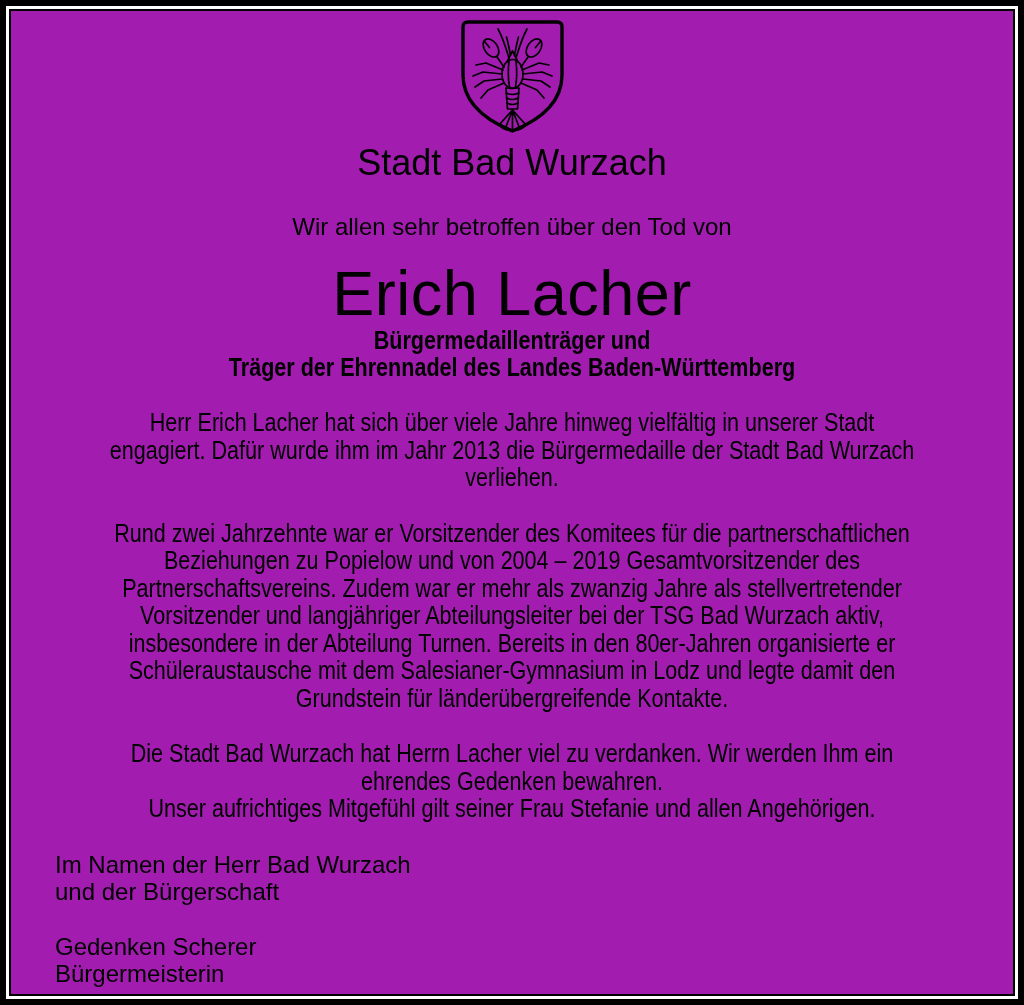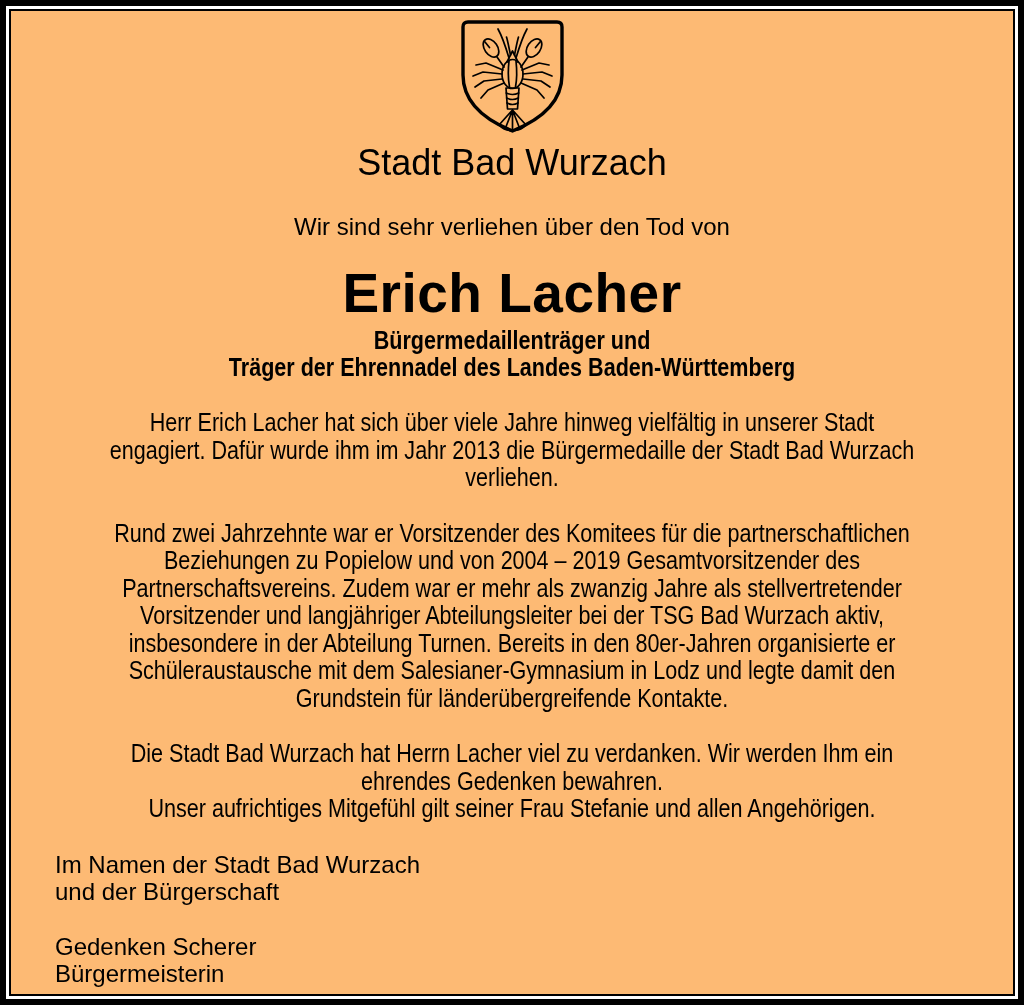--- a/index.html
+++ b/index.html
@@ -18,21 +18,21 @@
   
   .frame-white {
     position: absolute;
     inset: 6px;
     background: #ffffff;
   }
   .frame-inner {
     position: absolute;
     inset: 9px;
     border: 2px solid #000000;
-    background: #fdba74;
+    background: #a21caf;
   }
   .content {
     position: absolute;
     inset: 0;
     padding: 7px 44px 0 44px;
     text-align: center;
   }
   .crest {
     display: block;
     margin: 0 auto;
@@ -44,23 +44,23 @@
     line-height: 40px;
     font-weight: 400;
     margin: 8px 0 0 0;
   }
   .intro-line {
     font-size: 24px;
     line-height: 28px;
     margin: 30px 0 0 0;
   }
   .deceased-name {
-    font-size: 55px;
+    font-size: 63px;
     line-height: 60px;
-    font-weight: 700;
+    font-weight: 400;
     margin: 22px 0 0 0;
     letter-spacing: 0.5px;
   }
   
   .narrow {
     width: 1060px;
     margin-left: -73px;
     transform: scaleX(0.862);
     transform-origin: 50% 0;
     white-space: pre-line;
@@ -138,21 +138,21 @@
         <path d="M47.7,80 Q53.5,83 59.3,80"></path>
         <path d="M48,85 Q53.5,88 59,85"></path>
 
         <path d="M53.5,92 L40,107 M53.5,92 L46.5,110 M53.5,92 L53.5,112 M53.5,92 L60.5,110 M53.5,92 L67,107"></path>
         <path d="M40,107 Q46,113.5 53.5,112 Q61,113.5 67,107"></path>
       </g>
     </svg>
 
     <h1 class="org-name">Stadt Bad Wurzach</h1>
 
-    <p class="intro-line">Wir sind sehr verliehen über den Tod von</p>
+    <p class="intro-line">Wir allen sehr betroffen über den Tod von</p>
 
     <h2 class="deceased-name">Erich Lacher</h2>
 
     <p class="honors narrow">Bürgermedaillenträger und
 Träger der Ehrennadel des Landes Baden-Württemberg</p>
 
     <p class="body-para narrow">Herr Erich Lacher hat sich über viele Jahre hinweg vielfältig in unserer Stadt
 engagiert. Dafür wurde ihm im Jahr 2013 die Bürgermedaille der Stadt Bad Wurzach
 verliehen.</p>
 
@@ -161,20 +161,20 @@
 Partnerschaftsvereins. Zudem war er mehr als zwanzig Jahre als stellvertretender
 Vorsitzender und langjähriger Abteilungsleiter bei der TSG Bad Wurzach aktiv,
 insbesondere in der Abteilung Turnen. Bereits in den 80er-Jahren organisierte er
 Schüleraustausche mit dem Salesianer-Gymnasium in Lodz und legte damit den
 Grundstein für länderübergreifende Kontakte.</p>
 
     <p class="body-para narrow">Die Stadt Bad Wurzach hat Herrn Lacher viel zu verdanken. Wir werden Ihm ein
 ehrendes Gedenken bewahren.
 Unser aufrichtiges Mitgefühl gilt seiner Frau Stefanie und allen Angehörigen.</p>
 
-    <p class="closing-block">Im Namen der Stadt Bad Wurzach
+    <p class="closing-block">Im Namen der Herr Bad Wurzach
 und der Bürgerschaft</p>
 
     <p class="signature-block">Gedenken Scherer
 Bürgermeisterin</p>
 
   </div>
 </div>
 
 </body></html>

